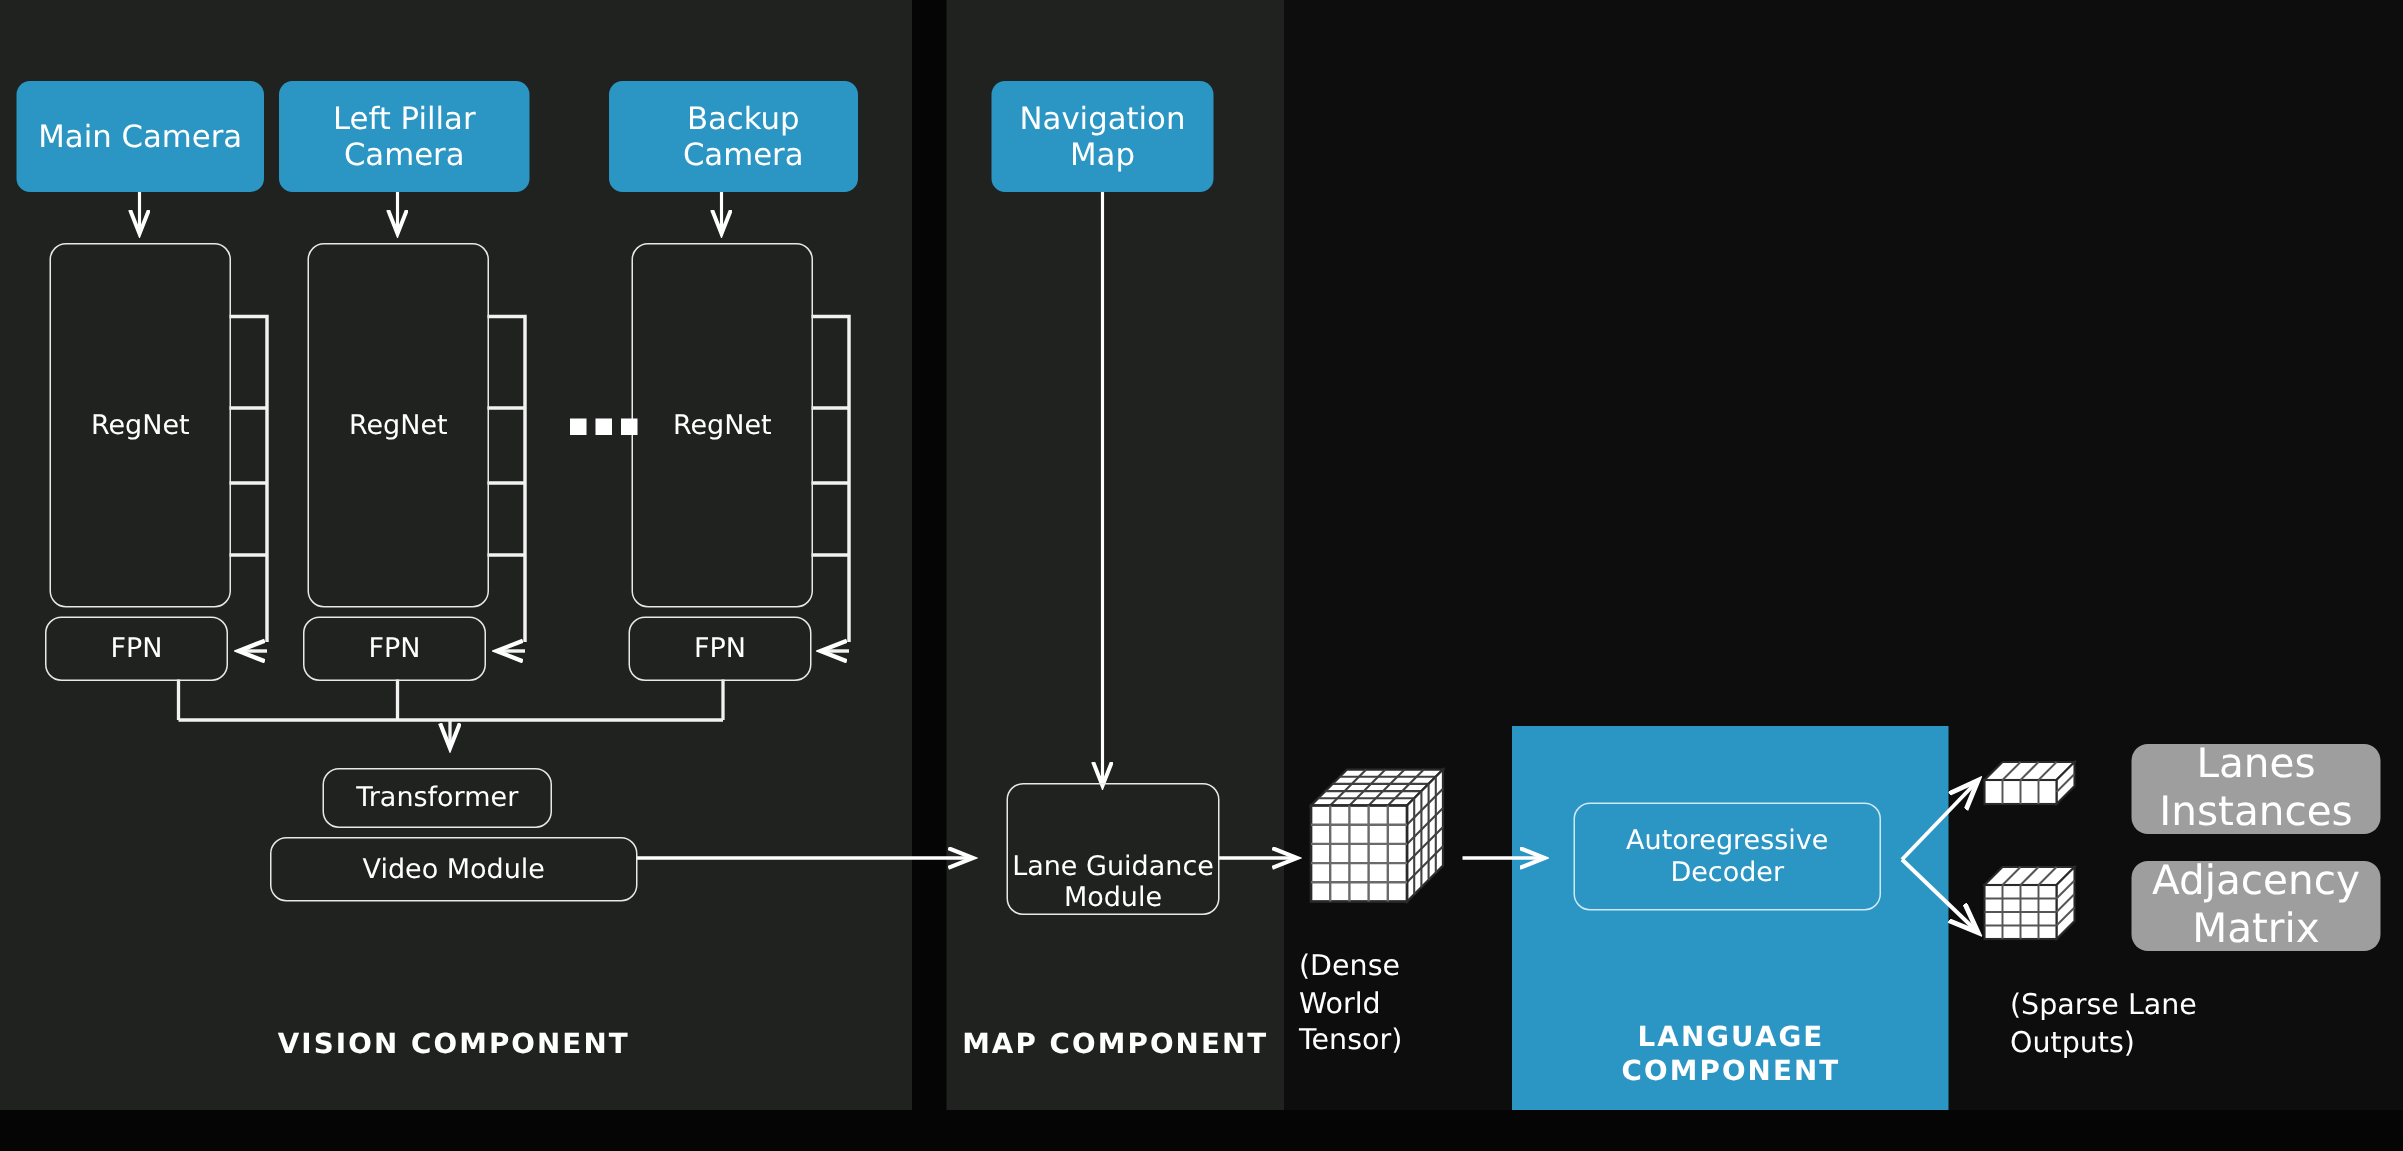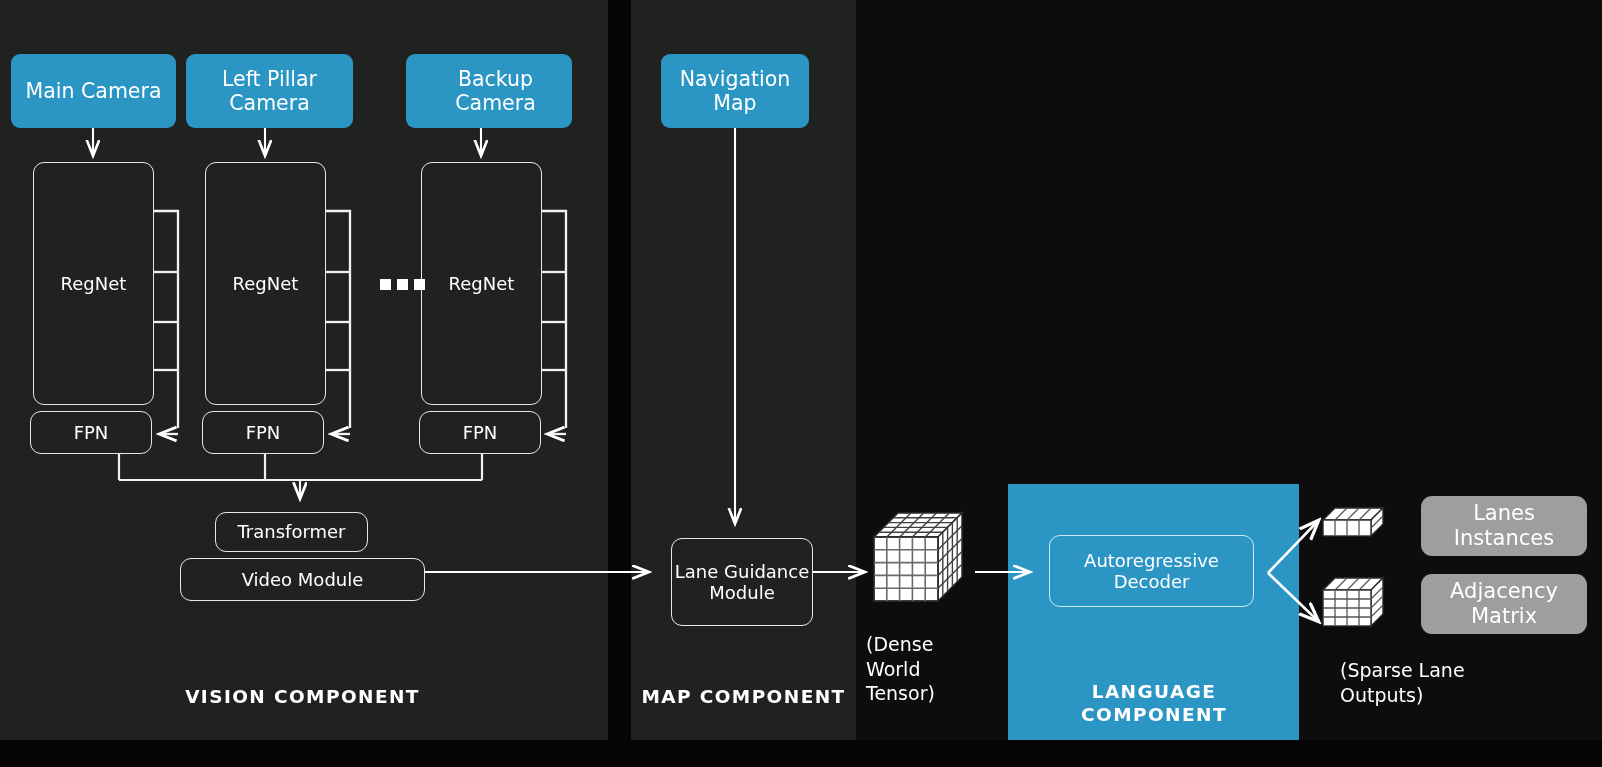--- a/index.html
+++ b/index.html
@@ -68,21 +68,21 @@
     border-radius: 11px;
     background: transparent;
     font-size: 18px;
   }
   .outline-box.on-blue {
     border-color: #cfe8f4;
   }
   .gray-box {
     background: #9e9e9e;
     border-radius: 11px;
-    font-size: 21px;
+    font-size: 27px;
     color: #ffffff;
   }
   .caption {
     position: absolute;
     color: #ffffff;
     font-size: 19px;
     line-height: 1.3;
     text-align: left;
   }
   .section-label {
@@ -312,21 +312,21 @@
   </div>
   <div class="box outline-box" style="left:180px; top:558px; width:245px; height:43px;">
     <span>Video Module</span>
   </div>
 
   <div class="section-label" style="left:110px; top:685px; width:385px;">VISION COMPONENT</div>
 
   <div class="box blue-box" style="left:661px; top:54px; width:148px; height:74px;">
     <span>Navigation Map</span>
   </div>
-  <div class="box outline-box" style="left:671px; top:538px; width:142px; height:88px;">
+  <div class="box outline-box" style="left:671px; top:522px; width:142px; height:88px;align-items:flex-end;">
     <span>Lane Guidance Module</span>
   </div>
   <div class="section-label" style="left:621px; top:685px; width:245px;">MAP COMPONENT</div>
 
   <div class="caption" style="left:866px; top:632px; width:125px;">(Dense World Tensor)</div>
 
   <div class="box outline-box on-blue" style="left:1049px; top:535px; width:205px; height:72px;">
     <span>Autoregressive Decoder</span>
   </div>
   <div class="section-label" style="left:1028px; top:680px; width:252px;">LANGUAGE COMPONENT</div>

